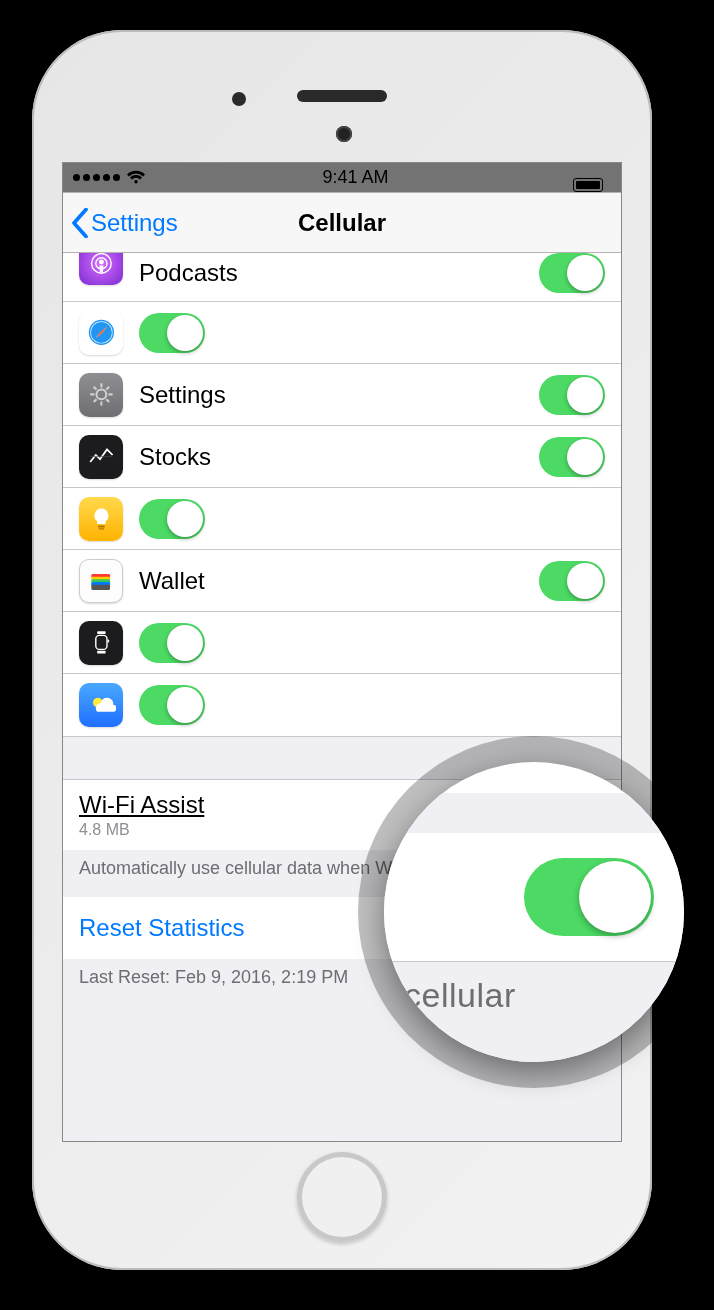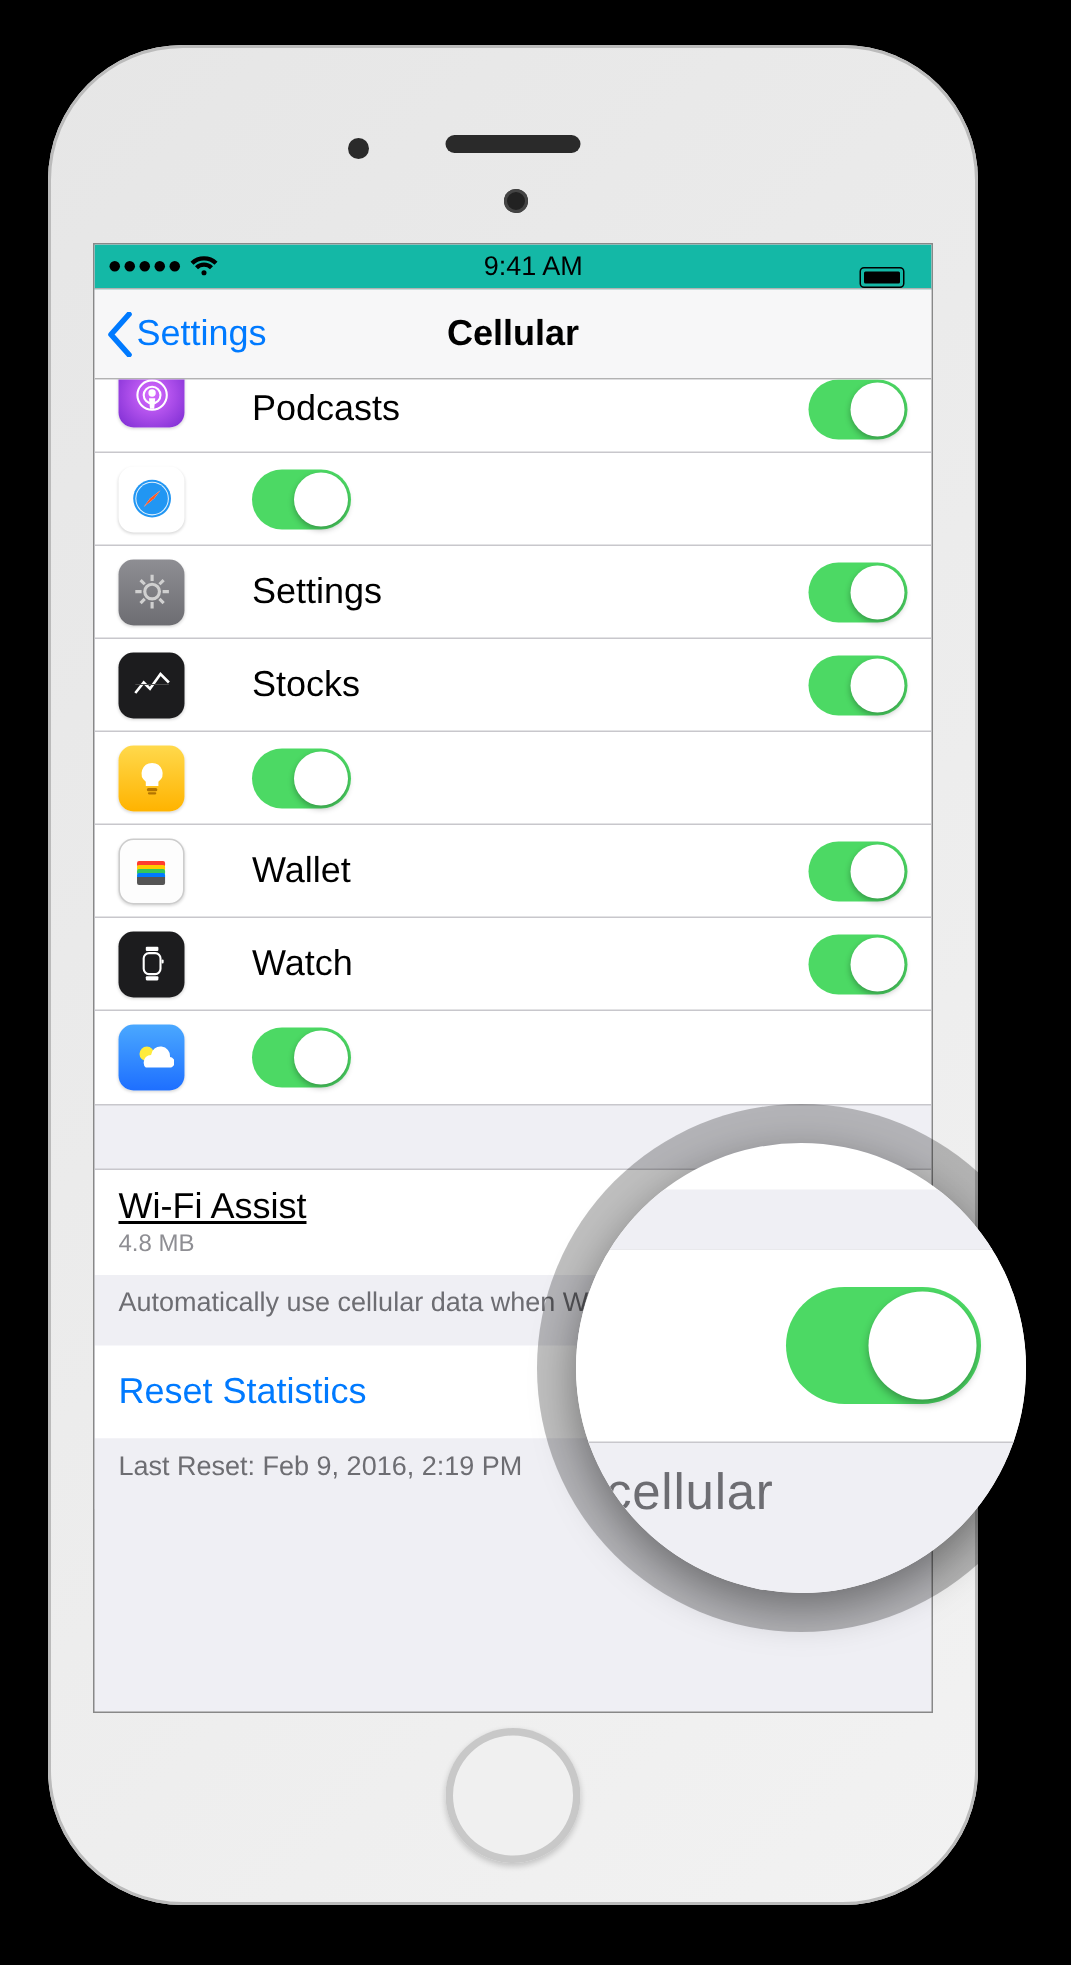--- a/index.html
+++ b/index.html
@@ -58,21 +58,21 @@
     transform: translateX(-50%);
     width: 90px; height: 90px;
     border-radius: 50%;
     background: #f0f0f0;
     box-shadow: inset 0 0 0 5px #c8c8c8, 0 2px 4px rgba(0,0,0,0.2);
   }
 
   
   .status-bar {
     height: 30px;
-    background: #14b8a6;
+    background: #737373;
     display: flex;
     align-items: center;
     justify-content: space-between;
     padding: 0 10px;
     font-size: 18px;
     font-weight: 500;
     color: #000;
     border-bottom: 0.5px solid #b2b2b2;
   }
   .status-left { display:flex; align-items:center; gap:6px; }
@@ -103,21 +103,20 @@
 
   
   .content { position:absolute; top:90px; bottom:0; left:0; right:0; overflow:hidden; }
   .group { background:#fff; }
   .row {
     display:flex; align-items:center;
     padding: 8px 16px 8px 16px;
     min-height: 62px;
     border-bottom: 0.5px solid #c8c7cc;
     position:relative;
-    gap:29px;
   }
   .row:last-child { border-bottom: none; }
   .row.partial { min-height: 40px; padding-top:0; padding-bottom:8px; }
   .row.partial .app-icon { margin-top:-20px; }
   .row .app-icon {
     width:44px; height:44px; border-radius:10px;
     margin-right:16px;
     display:flex; align-items:center; justify-content:center;
     flex-shrink:0;
     box-shadow: 0 1px 2px rgba(0,0,0,0.15);
@@ -334,21 +333,20 @@
 
         <div class="row">
           <div class="app-icon ic-watch">
             <svg viewBox="0 0 44 44">
                 <rect x="14" y="12" width="16" height="20" rx="5" fill="none" stroke="#fff" stroke-width="2"></rect>
                 <rect x="16" y="6" width="12" height="4" rx="1" fill="#fff"></rect>
                 <rect x="16" y="34" width="12" height="4" rx="1" fill="#fff"></rect>
                 <rect x="31" y="18" width="2" height="4" rx="1" fill="#fff"></rect>
               </svg>
           </div>
-          <span class="label">Watch</span>
           <div class="toggle">
               <div class="knob"></div>
             </div>
         </div>
 
         <div class="row">
           <div class="app-icon ic-weather">
             <svg viewBox="0 0 44 44">
                 <circle cx="17" cy="18" r="7" fill="#ffeb3b"></circle>
                 <path d="M14 26a7 7 0 017-7 9 9 0 0118 2 5 5 0 01-1 10H16a6 6 0 01-2-5z" fill="#fff"></path>

